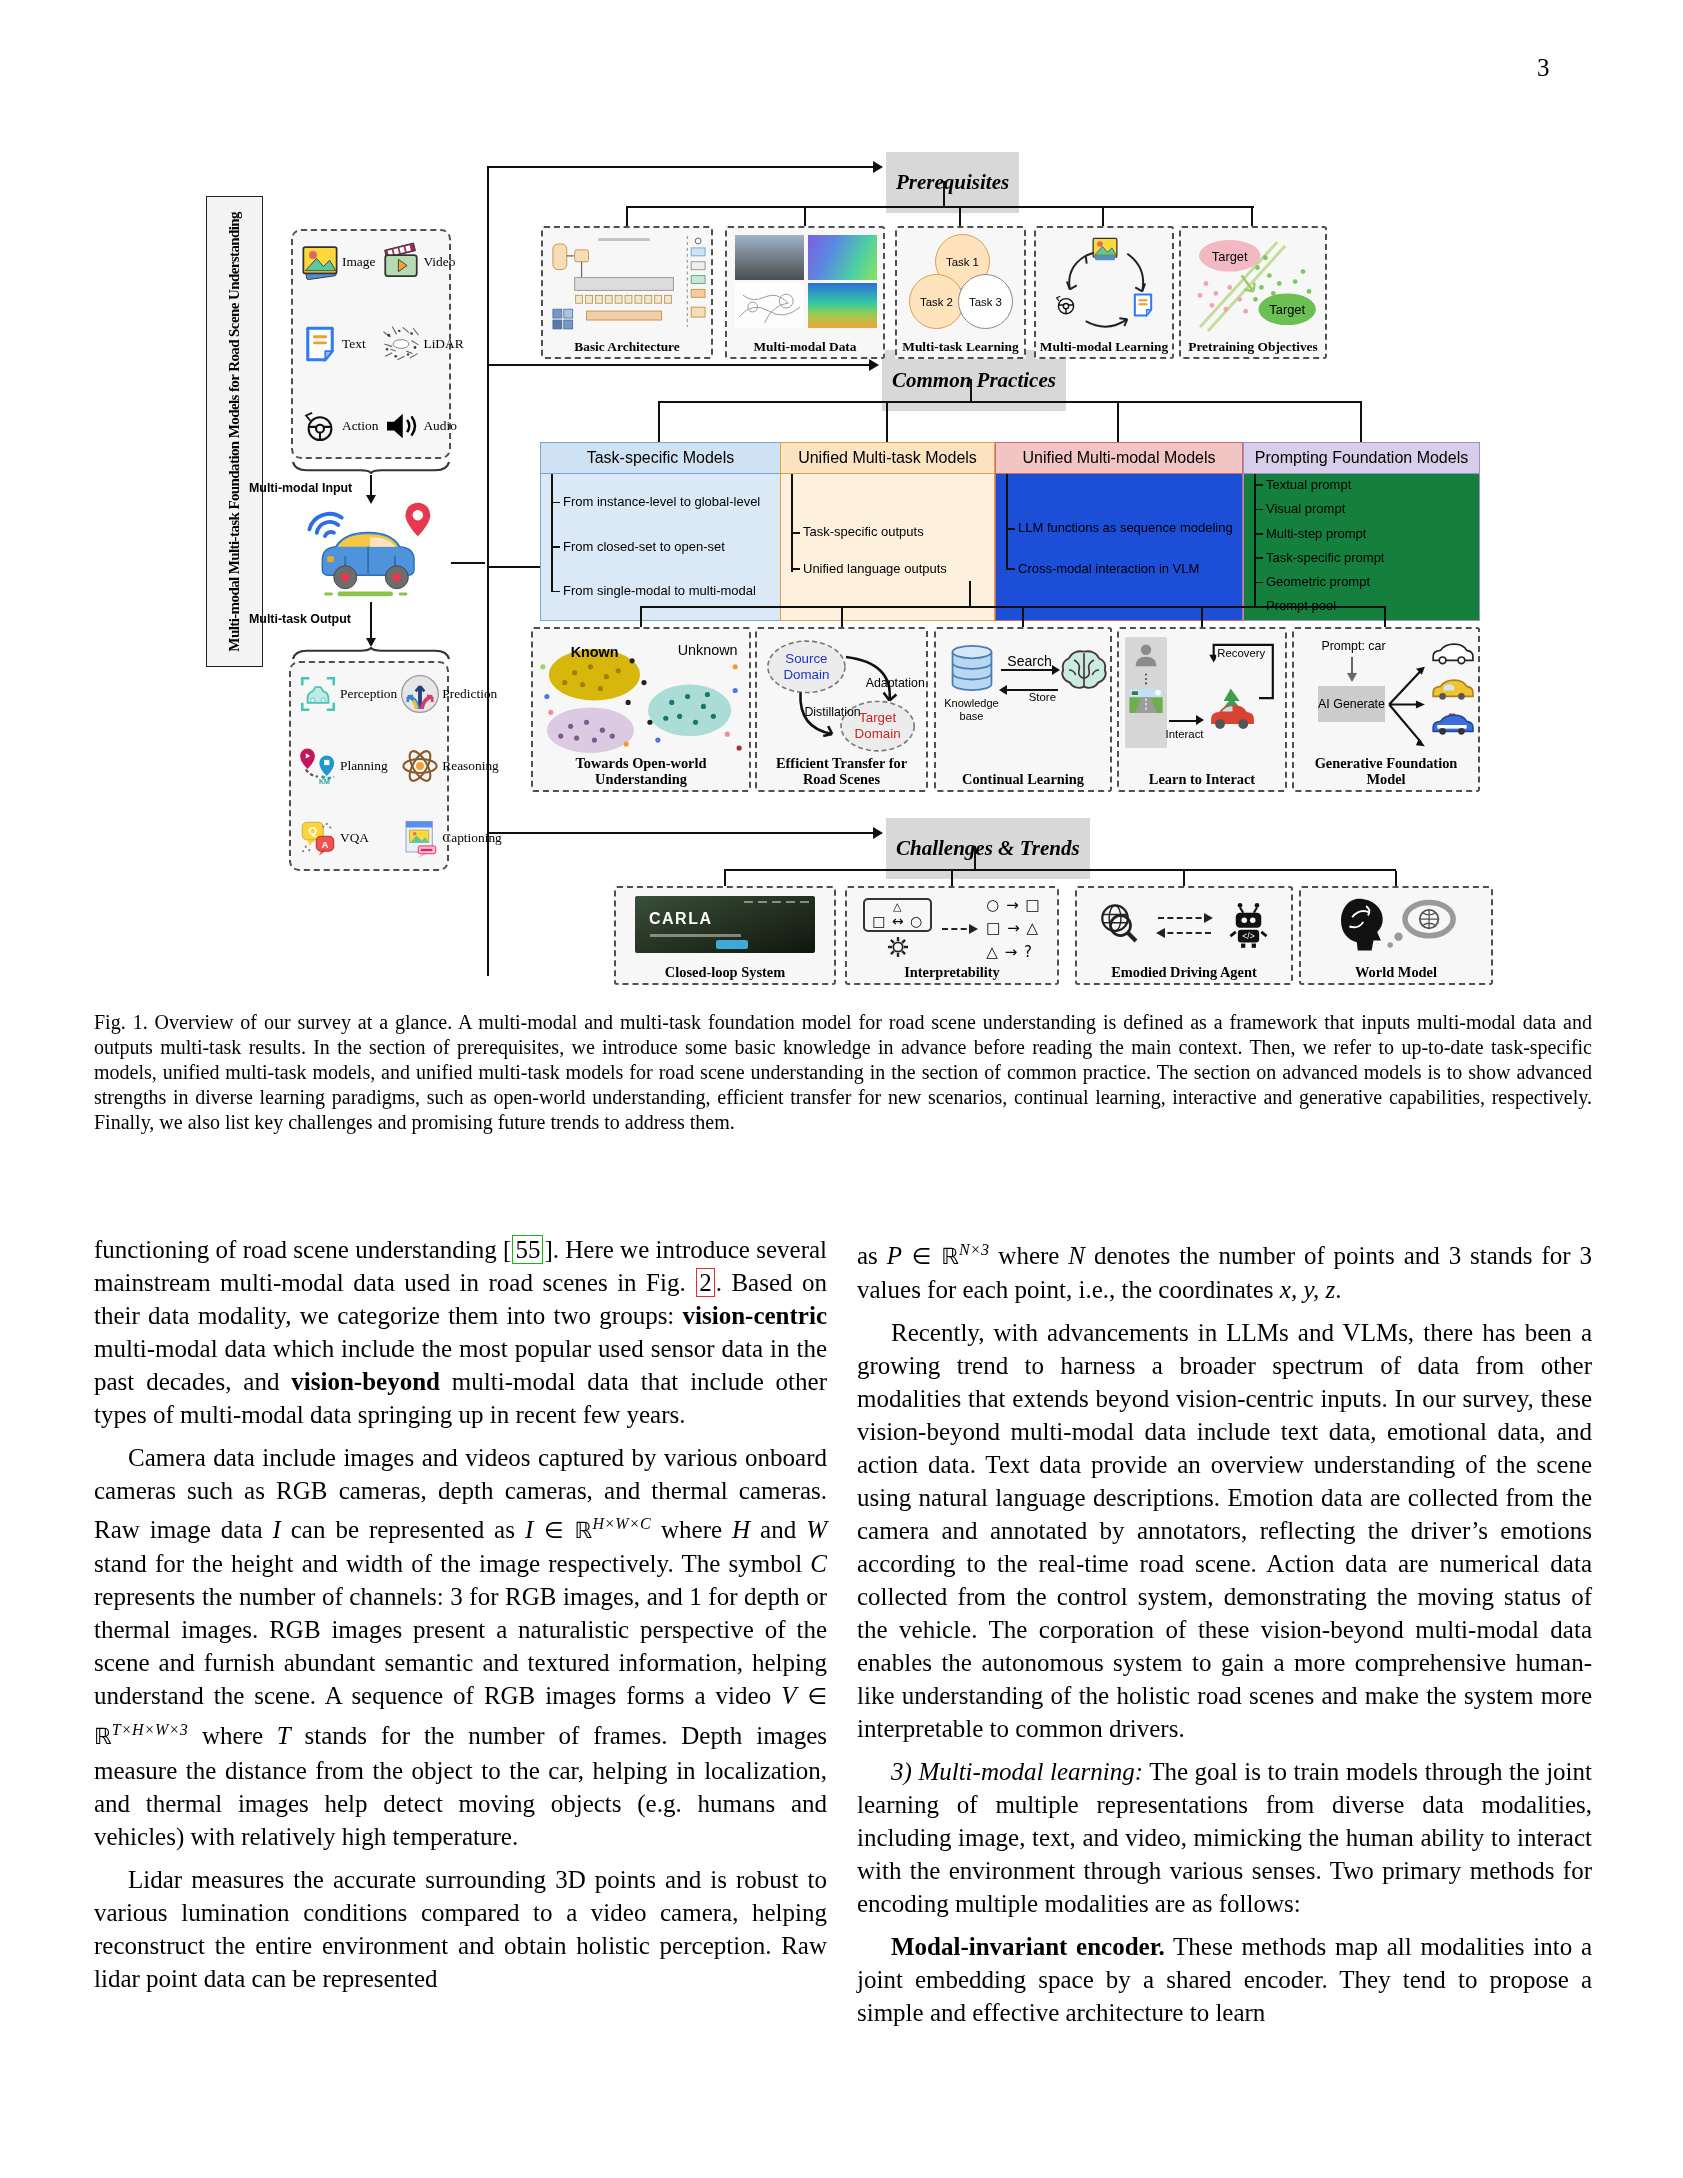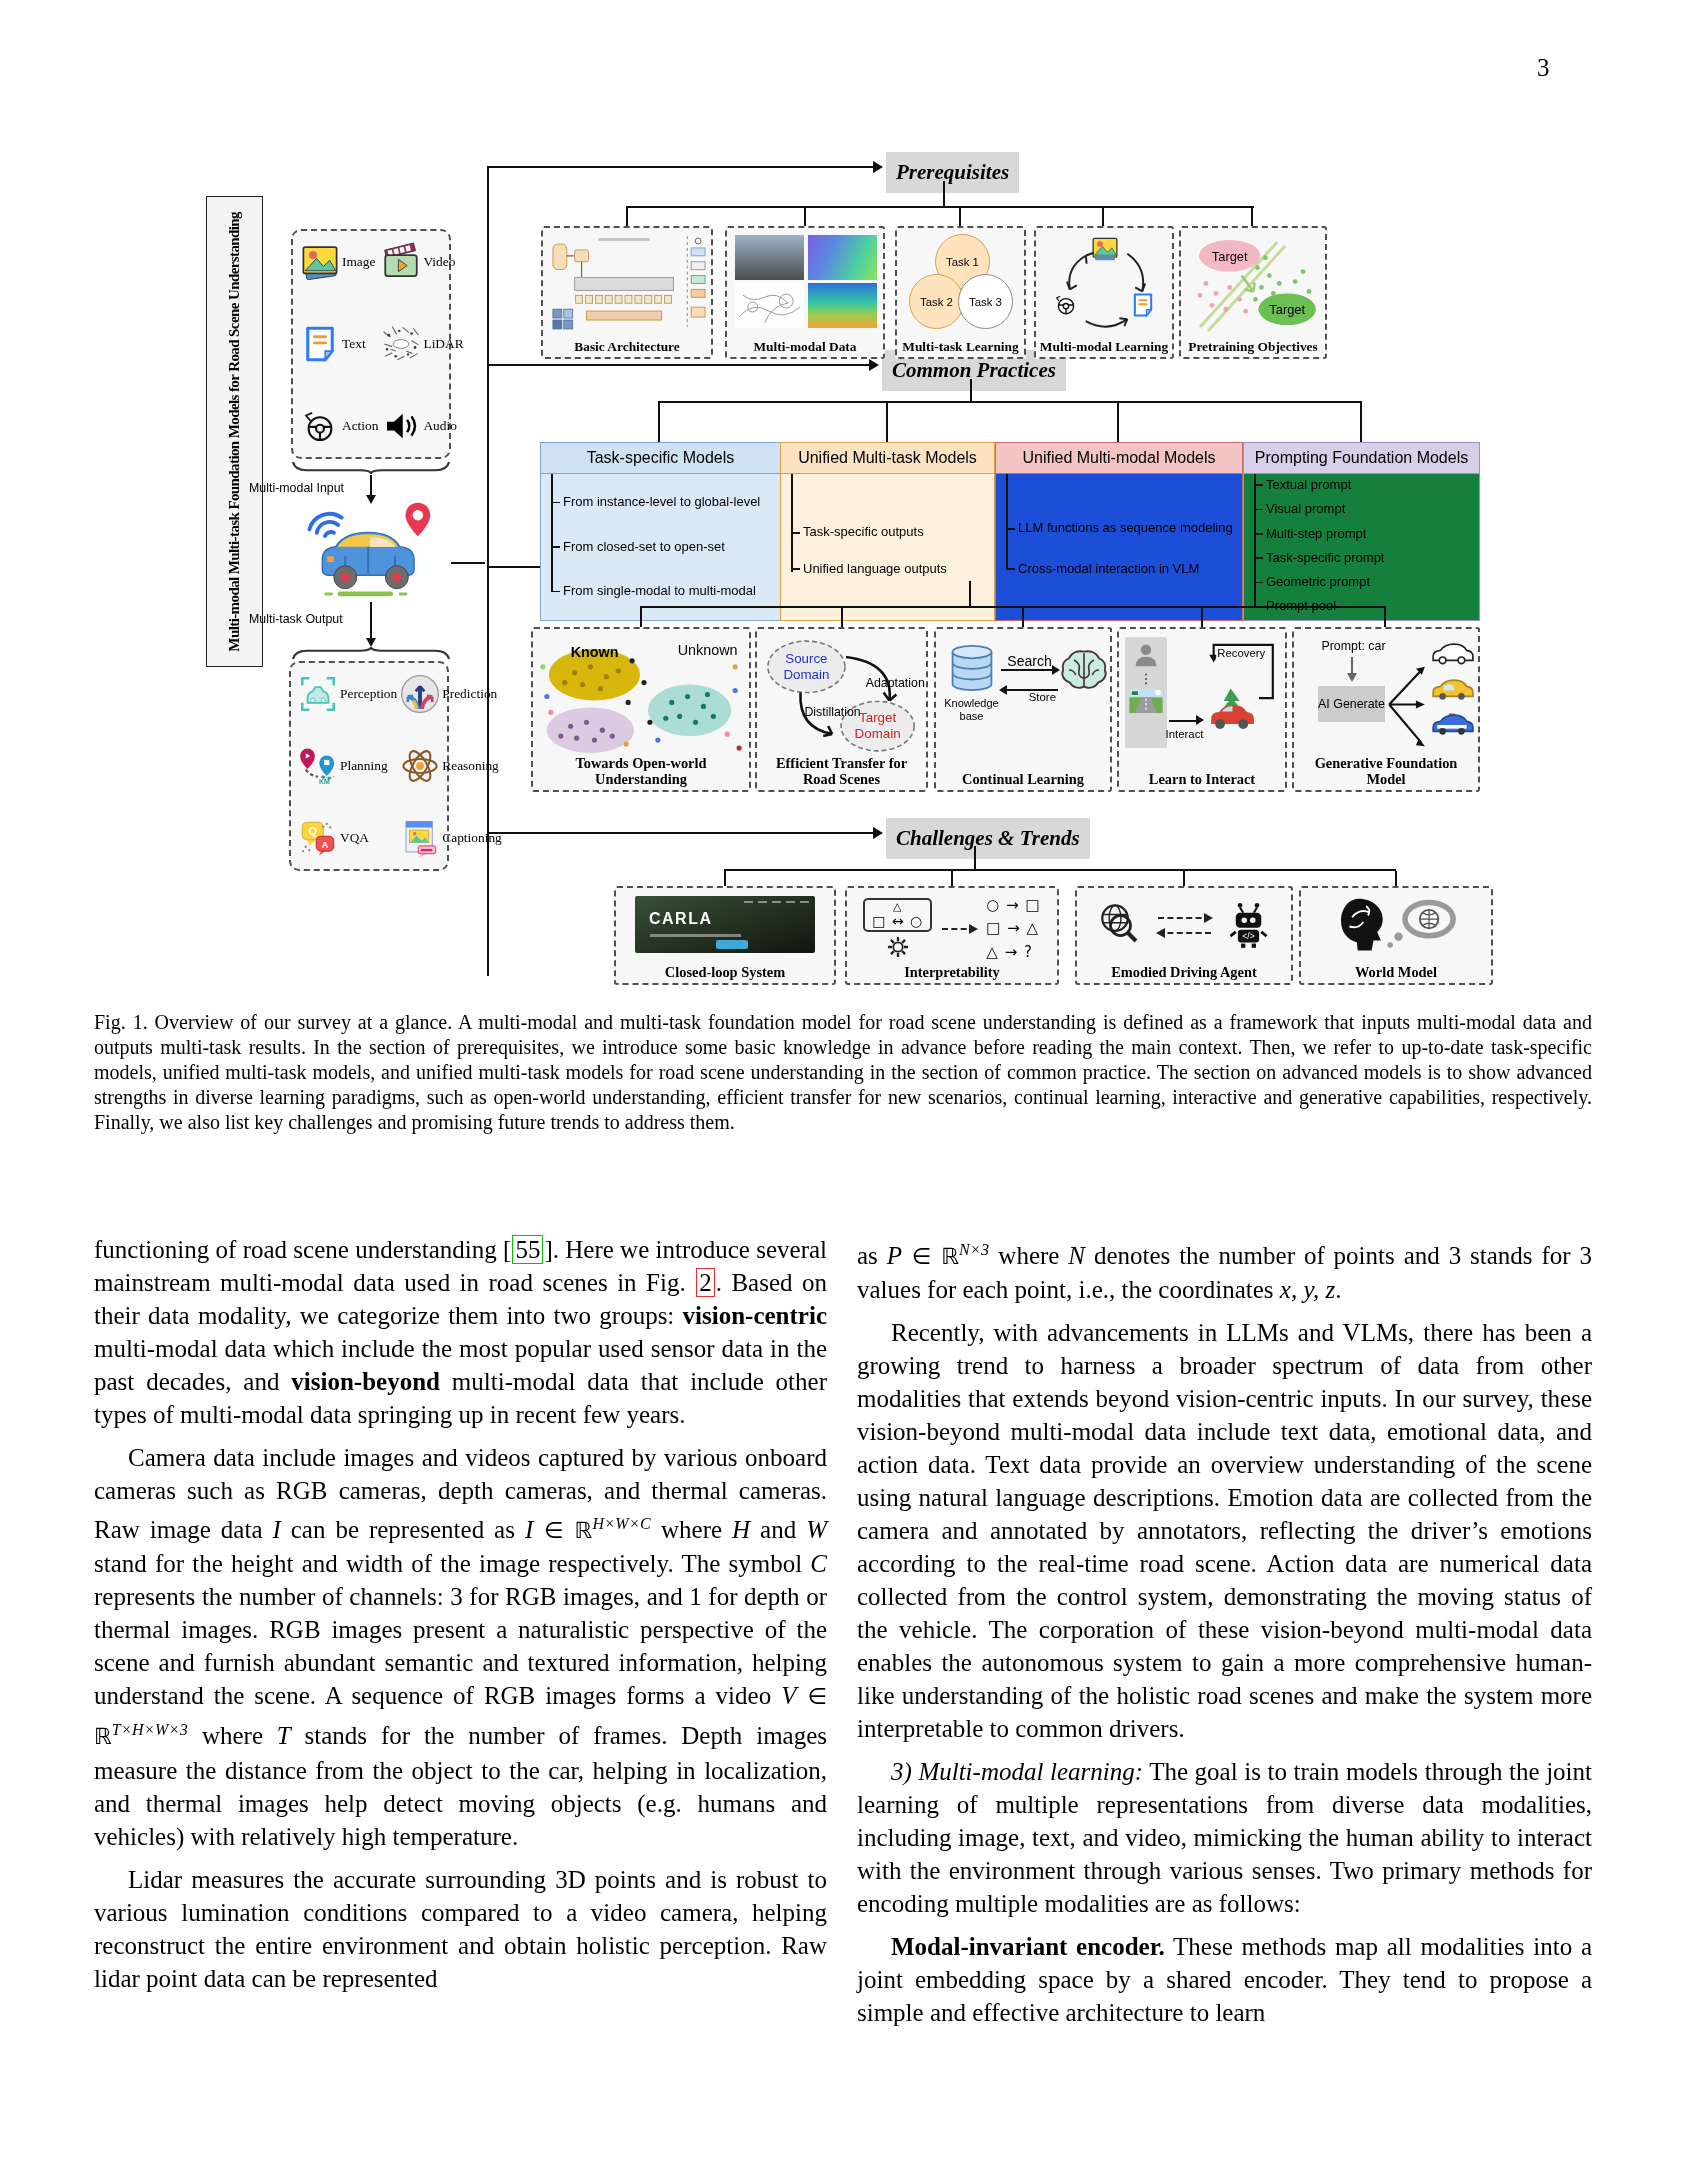--- a/index.html
+++ b/index.html
@@ -4,37 +4,37 @@
 <style>
   html,body{margin:0;padding:0;background:#888}
   .page{position:relative;width:1683px;height:2178px;background:#fff;overflow:hidden;
         font-family:"Liberation Serif",serif;color:#000}
   .fig{position:absolute;left:0;top:0;width:100%;height:100%}
   .abs{position:absolute}
   .ln{position:absolute;background:#101010}
   .ah{position:absolute;width:0;height:0}
   .ah.r{border-top:6px solid transparent;border-bottom:6px solid transparent;border-left:10px solid #101010}
   .ah.d{border-left:5.4px solid transparent;border-right:5.4px solid transparent;border-top:9px solid #101010}
-  .seclabel{position:absolute;background:#d8d8d8;padding:8px 10px;white-space:nowrap;
+  .seclabel{position:absolute;background:#d8d8d8;padding:18px 10px;white-space:nowrap;
             font-family:"Liberation Serif",serif;font-style:italic;font-weight:bold;font-size:21px}
   .dash{position:absolute;border:2px dashed #4f4f4f;background:#f7f7f7;border-radius:3px;box-sizing:border-box}
   .btitle{position:absolute;left:2px;right:2px;bottom:3px;text-align:center;font-weight:bold;
           font-size:13.4px;line-height:1.12;font-family:"Liberation Serif",serif}
   .btitle.lg{font-size:14.4px}
   .sidebar{position:absolute;left:206px;top:196px;width:55px;height:469px;border:1.6px solid #222;
            background:#f4f4f4;display:flex;align-items:center;justify-content:center;overflow:hidden}
   .sidebar span{writing-mode:vertical-rl;transform:rotate(180deg);white-space:nowrap;
                 font-weight:bold;font-size:15px;letter-spacing:-0.6px}
   .iogrid{display:grid;grid-template-columns:1fr 1fr;row-gap:2px;column-gap:2px;padding:10px 6px;
           height:100%;box-sizing:border-box;align-content:space-between}
   .cell{display:flex;align-items:center;gap:1px}
   .cell .ic{width:42px;height:42px}
   .cell .ic svg{width:100%;height:100%}
   .icap{font-size:13.4px;font-family:"Liberation Serif",serif}
-  .smlabel{position:absolute;font-family:"Liberation Sans",sans-serif;font-weight:normal;font-size:12.4px;white-space:nowrap}
+  .smlabel{position:absolute;font-family:"Liberation Sans",sans-serif;font-weight:bold;font-size:12.4px;white-space:nowrap}
   .cp-col{position:absolute;top:442px;height:178px}
   .cp-head{height:30px;display:flex;align-items:center;justify-content:center;border:1.6px solid;
            font-family:"Liberation Sans",sans-serif;font-size:16px}
   .cp-body{position:relative;height:147px;border:1.6px solid;border-top:none;box-sizing:border-box;
            display:flex;flex-direction:column;padding:6px 4px 6px 10px}
   .rail{position:absolute;left:10px;top:0;width:1.6px;background:#111}
   .tw{display:flex;align-items:center;font-family:"Liberation Sans",sans-serif;font-size:13px;line-height:1.12}
   .tw .tick{flex:none;width:9px;height:1.6px;background:#111;margin-right:3px}
   .items-spread{justify-content:space-around}
   .items-low{justify-content:center;gap:22px;padding-top:14px}

